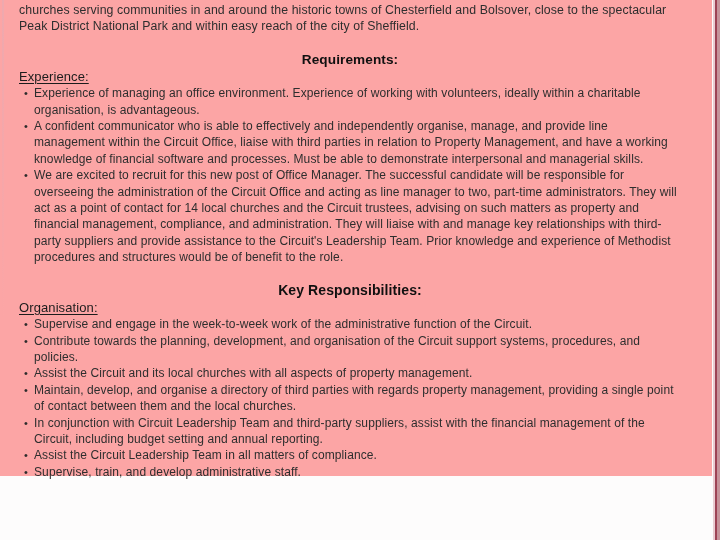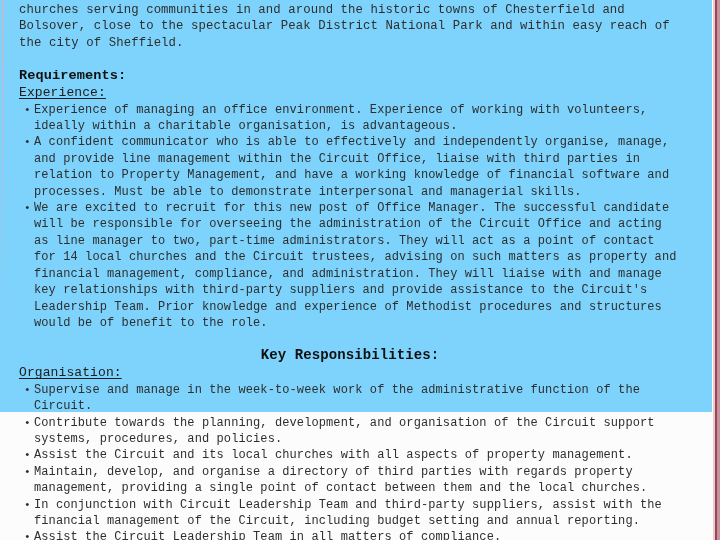--- a/index.html
+++ b/index.html
@@ -6,23 +6,22 @@
   html, body { width: 720px; height: 540px; }
   body {
     font-family: "Liberation Sans", "DejaVu Sans", sans-serif;
     background: #fdfcfc;
     color: var(--text-color, #2e2e2e);
     overflow: hidden;
   }
   .page {
     position: relative;
     width: 720px;
-    height: 412px;
-    background: #7dd3fc;
-    font-family: Liberation Mono, monospace;
+    height: 476px;
+    background: #fca5a5;
   }
   
   .left-edge-line {
     position: absolute;
     left: 2px; top: 0;
     width: 2px; height: 320px;
     background: linear-gradient(to bottom, rgba(226,172,182,0.55), rgba(226,172,182,0));
     pointer-events: none;
   }
   
@@ -48,21 +47,21 @@
     letter-spacing: 0.1px;
     color: var(--text-color, #2e2e2e);
   }
   .heading {
     font-size: 13.6px;
     line-height: 18px;
     font-weight: bold;
     letter-spacing: 0.1px;
     color: #101010;
   }
-  .heading.mt { margin-top: 16px; }
+  .heading.mt { margin-top: 16px; text-align: center; }
   .heading.mt2 { margin-top: 15px; line-height: 19px; font-size: 14px; text-align: center; }
   .subheading {
     font-size: 13px;
     line-height: 16.4px;
     letter-spacing: 0.1px;
     color: #1c1c1c;
     text-decoration: underline;
     text-underline-offset: 2px;
     text-decoration-thickness: 1px;
   }
@@ -114,21 +113,21 @@
       <span class="bullet-marker">•</span>
       <span class="bullet-text">We are excited to recruit for this new post of Office Manager. The successful candidate will be responsible for overseeing the administration of the Circuit Office and acting as line manager to two, part-time administrators. They will act as a point of contact for 14 local churches and the Circuit trustees, advising on such matters as property and financial management, compliance, and administration. They will liaise with and manage key relationships with third-party suppliers and provide assistance to the Circuit's Leadership Team. Prior knowledge and experience of Methodist procedures and structures would be of benefit to the role.</span>
     </div>
 
     <h2 class="heading mt2">Key Responsibilities:</h2>
 
     <div class="subheading">Organisation:</div>
 
     <div class="bullet-row">
       <span class="bullet-marker">•</span>
-      <span class="bullet-text">Supervise and manage in the week-to-week work of the administrative function of the Circuit.</span>
+      <span class="bullet-text">Supervise and engage in the week-to-week work of the administrative function of the Circuit.</span>
     </div>
     <div class="bullet-row">
       <span class="bullet-marker">•</span>
       <span class="bullet-text">Contribute towards the planning, development, and organisation of the Circuit support systems, procedures, and policies.</span>
     </div>
     <div class="bullet-row">
       <span class="bullet-marker">•</span>
       <span class="bullet-text">Assist the Circuit and its local churches with all aspects of property management.</span>
     </div>
     <div class="bullet-row">

